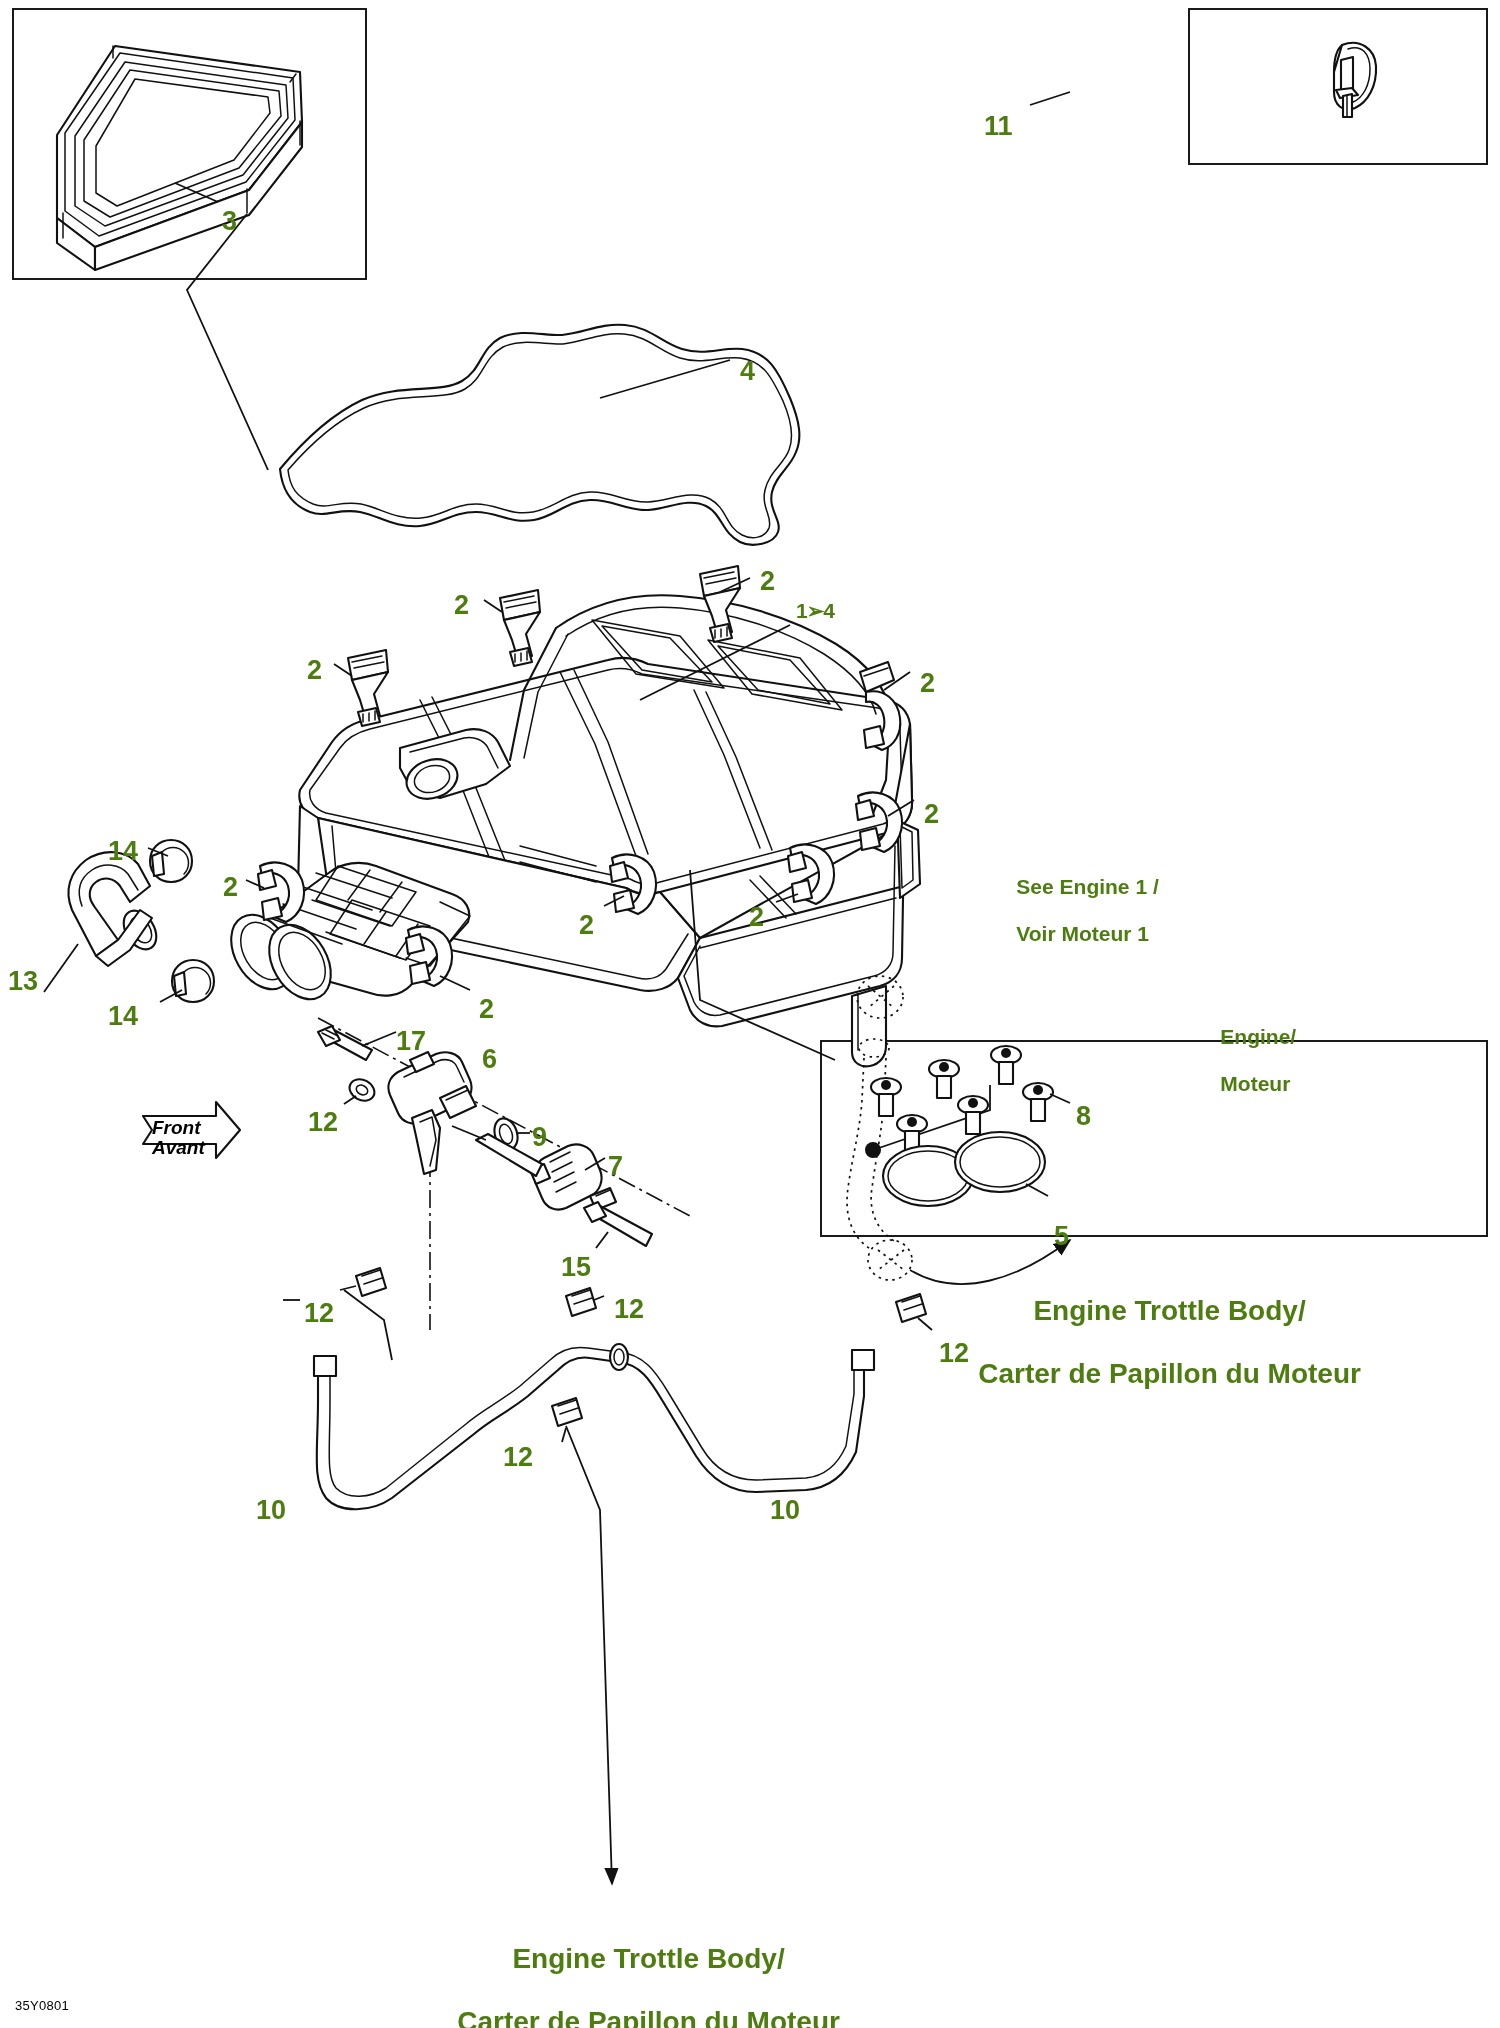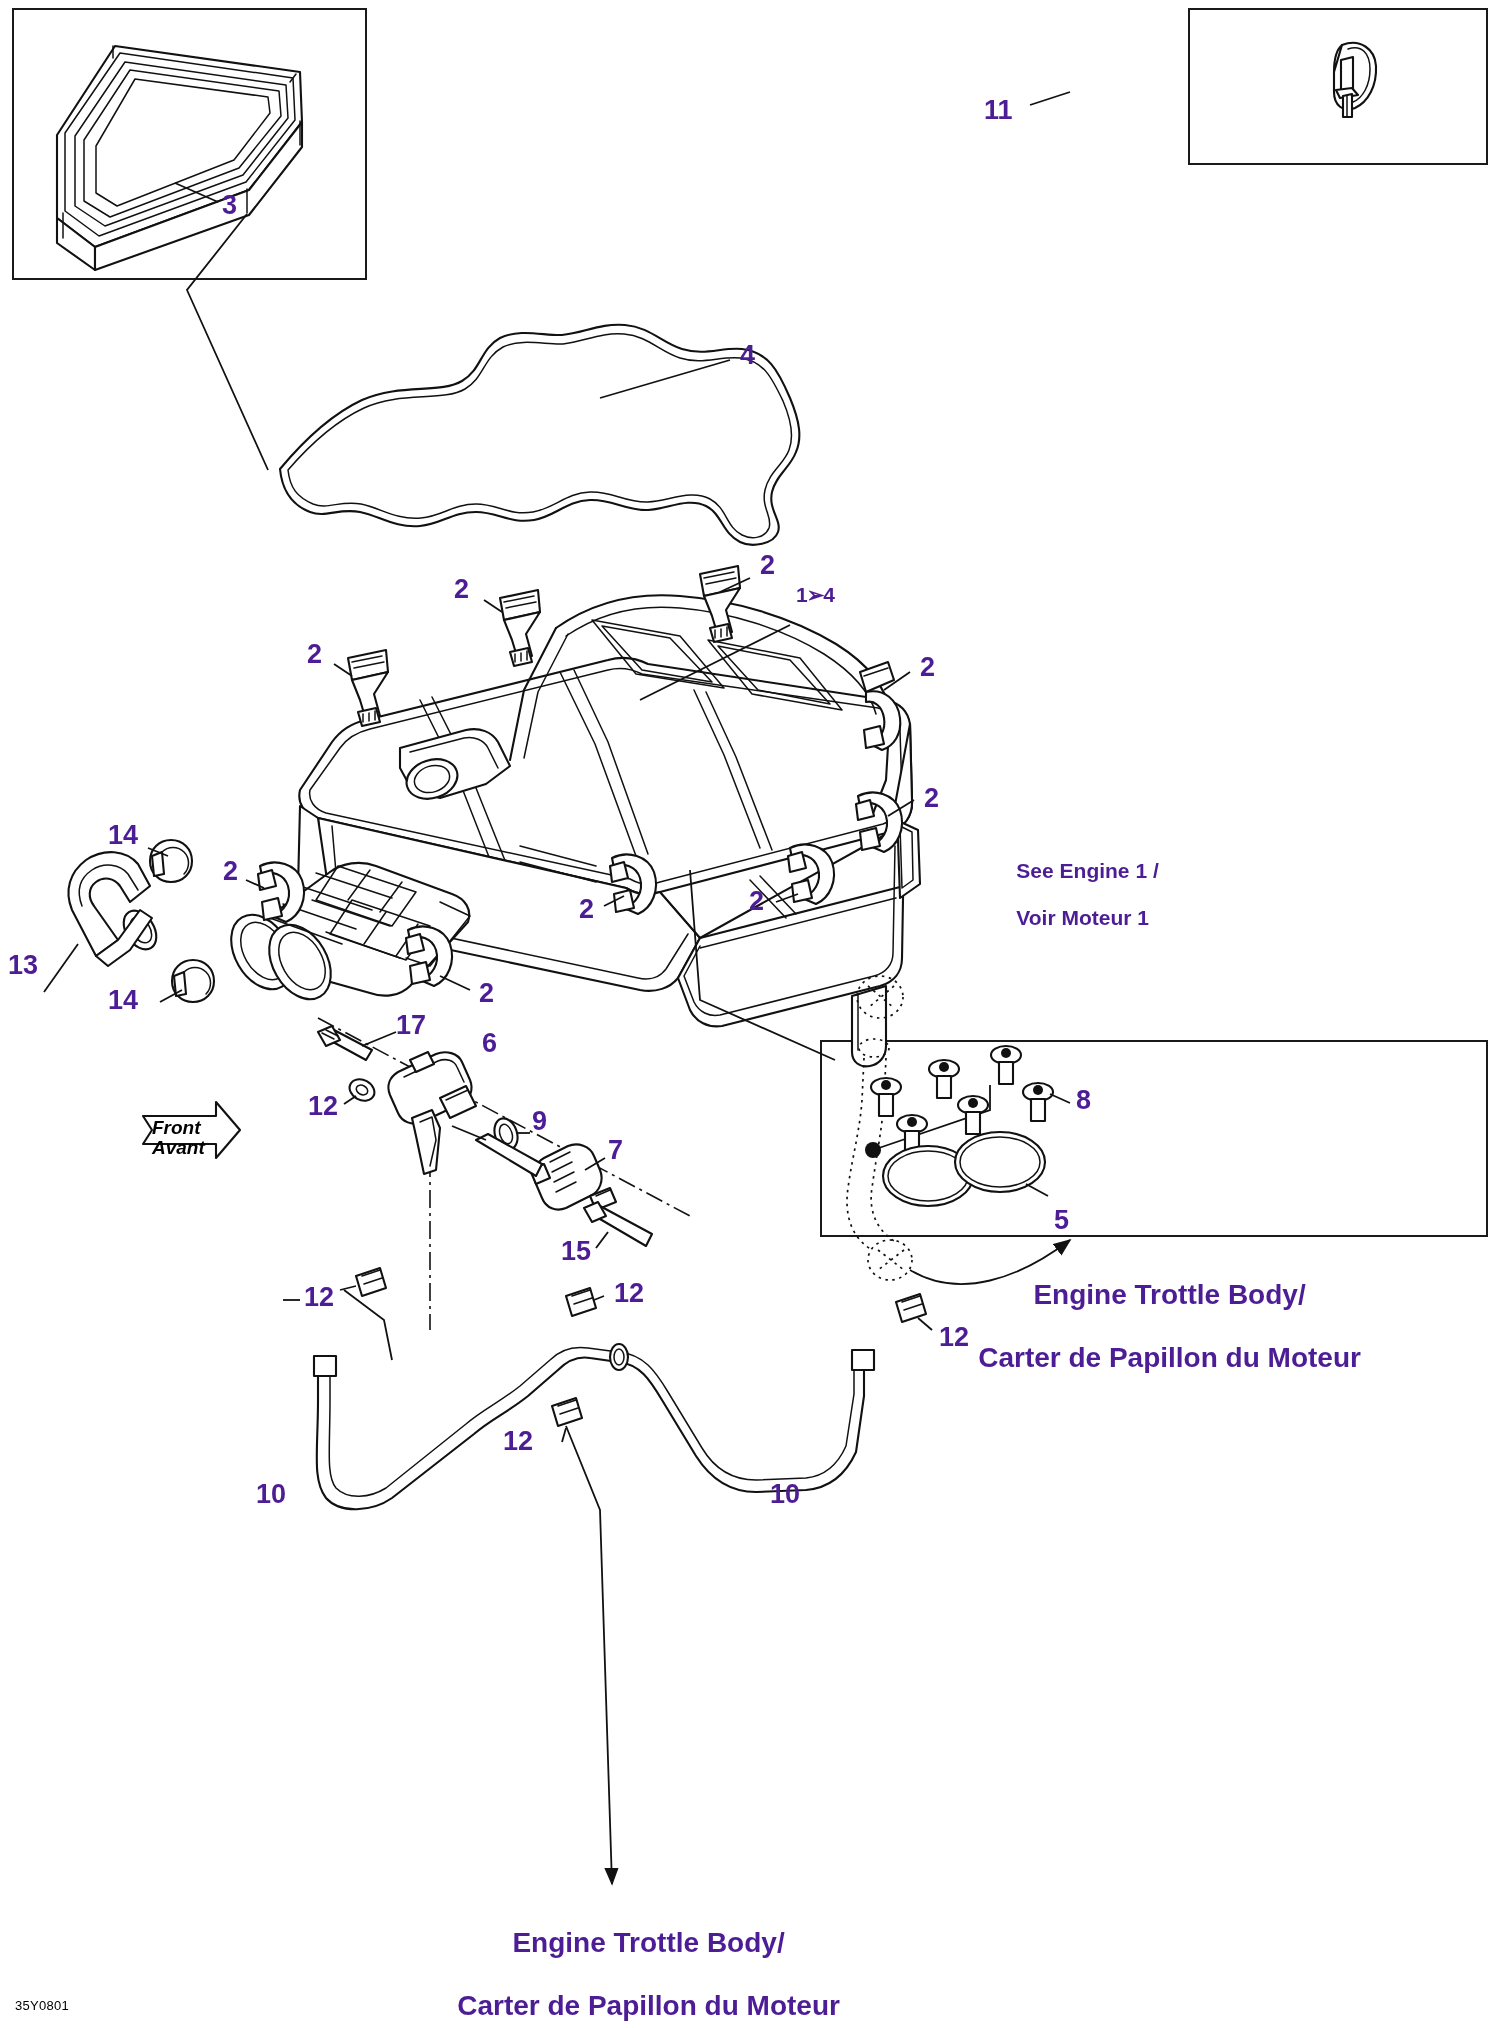--- a/index.html
+++ b/index.html
@@ -1,21 +1,21 @@
 <!DOCTYPE html>
 <html><head>
 <meta charset="utf-8">
 <style>
   html,body{margin:0;padding:0;background:#fff;}
   body{width:1500px;height:2028px;position:relative;
        font-family:"Liberation Sans",sans-serif;color:#000;overflow:hidden;}
   #stage{position:absolute;inset:0;}
   svg.layer{position:absolute;left:0;top:0;width:1500px;height:2028px;overflow:visible;}
   .lbl{position:absolute;font-family:"Liberation Sans",sans-serif;font-weight:bold;
-       color:#4c1d95;white-space:pre;line-height:1.12;}
+       color:#4d7c0f;white-space:pre;line-height:1.12;margin-top:16px;}
   .num{font-size:27px;font-weight:bold;}
   .cap{font-size:28px;font-weight:bold;text-align:center;}
   .cap-l{font-size:21px;font-weight:bold;text-align:left;}
   .footer{position:absolute;left:15px;top:1998px;font-size:13px;font-weight:normal;
           font-family:"Liberation Sans",sans-serif;letter-spacing:.3px;}
   .box{position:absolute;border:2px solid #1a1a1a;background:#fff;box-sizing:border-box;}
   .front-lbl{position:absolute;font-size:19px;font-weight:bold;font-style:italic;
              font-family:"Liberation Sans",sans-serif;line-height:1.05;}
 </style>
 </head>
@@ -472,20 +472,24 @@
   <div class="lbl num" style="left:503px;top:1426px;">12</div>
   <div class="lbl num" style="left:256px;top:1479px;">10</div>
   <div class="lbl num" style="left:770px;top:1479px;">10</div>
   <div class="lbl num" style="left:796px;top:583px;font-size:21px;letter-spacing:-1px;">1➢4</div>
 
   <div class="lbl cap-l" style="left:993px;top:835px;">
     <span>See Engine 1 /</span><br>
     <span>Voir Moteur 1</span>
   </div>
 
+  <div class="lbl cap-l" style="left:1197px;top:985px;">
+    <span>Engine/</span><br>
+    <span>Moteur</span>
+  </div>
 
   <div class="lbl cap" style="left:820px;top:1248px;width:668px;">
     <span>Engine Trottle Body/</span><br>
     <span>Carter de Papillon du Moteur</span>
   </div>
 
   <div class="lbl cap" style="left:333px;top:1896px;width:600px;">
     <span>Engine Trottle Body/</span><br>
     <span>Carter de Papillon du Moteur</span>
   </div>

